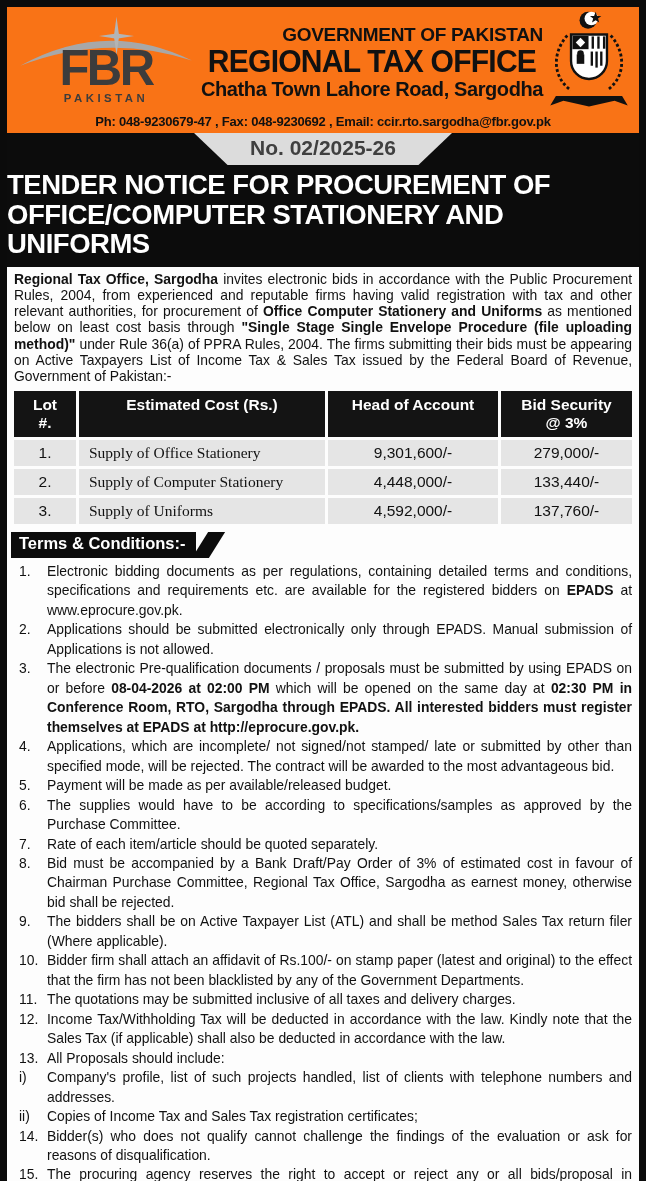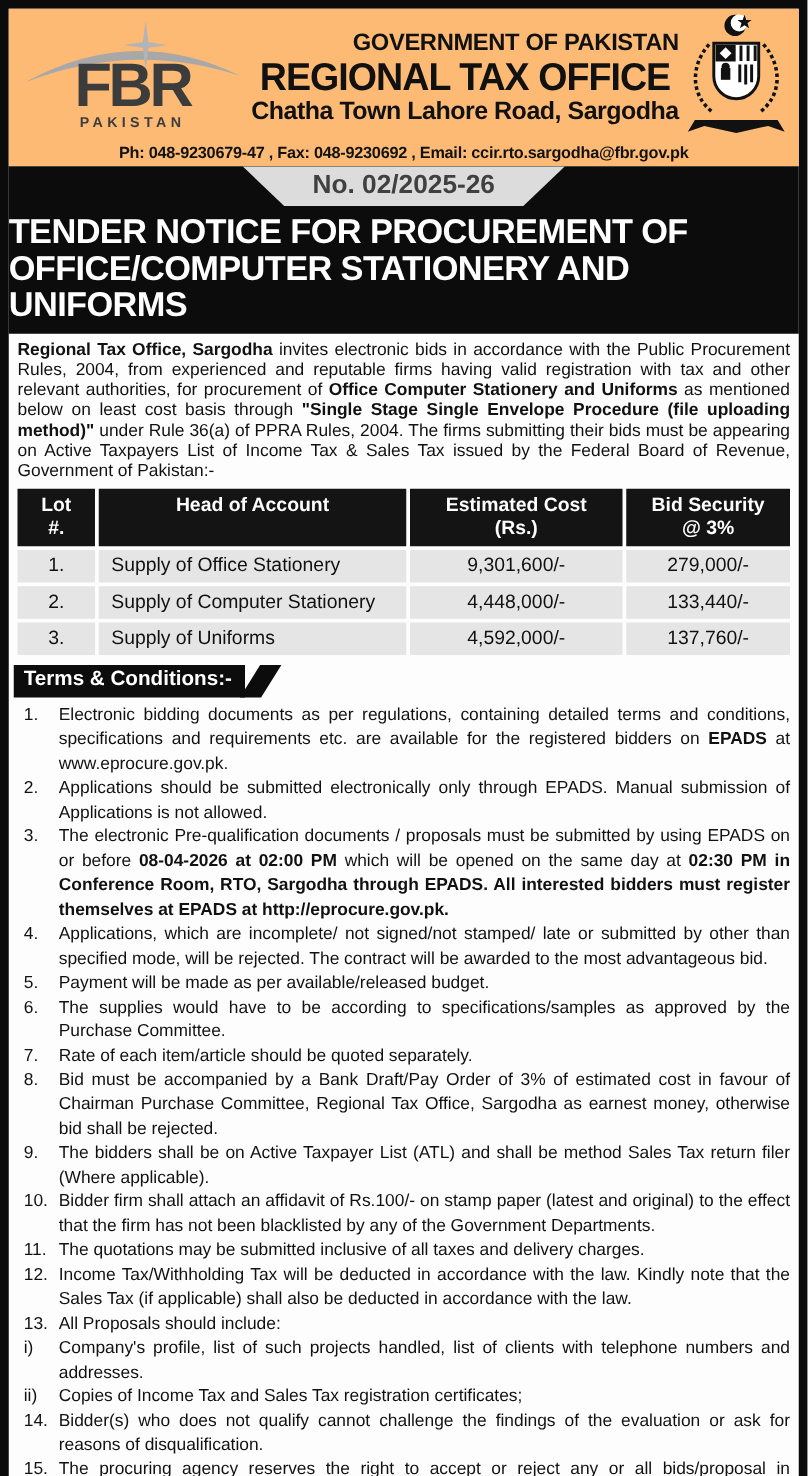--- a/index.html
+++ b/index.html
@@ -3,21 +3,21 @@
 <meta charset="utf-8">
 <style>
   html,body { margin:0; padding:0; background:#777; }
   body { width:646px; font-family:"Liberation Sans", sans-serif; }
   .page {
     box-sizing:border-box; width:646px; min-height:1181px;
     border:7px solid #0b0b0b; background:#fdfdfd; color:#111;
     display:flex; flex-direction:column;
   }
   
-  .header { background:#fdba74; padding:2px 4px 0 4px; }
+  .header { background:#f97316; padding:2px 4px 0 4px; }
   .header-top { display:flex; align-items:center; }
   .fbr-logo { width:190px; height:92px; flex:0 0 auto; }
   .header-center { flex:1 1 auto; text-align:center; padding-top:2px; }
   .govt { font-size:19px; font-weight:bold; letter-spacing:-0.3px;text-align:right; }
   .office { font-size:31px; font-weight:bold; letter-spacing:-0.8px; line-height:1.05; transform:scaleX(0.97); }
   .addr { font-size:20px; font-weight:bold; letter-spacing:-0.4px; line-height:1.1;text-align:right; }
   .emblem { width:92px; height:104px; flex:0 0 auto; }
   .contact { text-align:center; font-size:13px; font-weight:bold; letter-spacing:-0.2px; padding:1px 0 4px 0; }
   
   .band { background:#0c0c0c; color:#fff; padding-bottom:8px; }
@@ -30,21 +30,21 @@
   
   .intro { padding:4px 7px 2px; font-size:13.9px; line-height:1.16; text-align:justify; }
   
   .tender-table {
     margin:5px 7px 2px; display:grid;
     grid-template-columns:62px 246px 170px 1fr; gap:3px;
     font-size:15.5px;
   }
   .th { background:#141414; color:#fff; font-weight:bold; text-align:center; padding:5px 14px; }
   .td { background:#e5e5e5; text-align:center; padding:4px 2px; }
-  .td.left { text-align:left; padding-left:10px; }
+  .td.left { text-align:left; padding-left:10px;font-family:Liberation Serif, serif; }
   
   .tc-row { display:flex; margin:6px 0 3px 4px; height:26px; }
   .tc-label { background:#0c0c0c; color:#fff; font-weight:bold; font-size:16.5px; padding:2px 10px 0 8px; }
   .tc-tail { width:17px; background:#0c0c0c; transform:skewX(-32deg); margin-left:4px; }
   .terms { padding:1px 7px 8px 4px; font-size:13.9px; line-height:1.4; }
   .term { display:grid; grid-template-columns:36px 1fr; }
   .term .num { padding-left:8px; }
   .term .txt { text-align:justify; }
   svg text { font-family:"Liberation Sans", sans-serif; }
 </style>
@@ -97,22 +97,22 @@
     <div class="title">
       <div>TENDER NOTICE FOR PROCUREMENT OF</div>
       <div>OFFICE/COMPUTER STATIONERY AND UNIFORMS</div>
     </div>
   </div>
 
   <div class="intro"><b>Regional Tax Office, Sargodha</b><span> invites electronic bids in accordance with the Public Procurement Rules, 2004, from experienced and reputable firms having valid registration with tax and other relevant authorities, for procurement of </span><b>Office Computer Stationery and Uniforms</b><span> as mentioned below on least cost basis through </span><b>"Single Stage Single Envelope Procedure (file uploading method)"</b><span> under Rule 36(a) of PPRA Rules, 2004. The firms submitting their bids must be appearing on Active Taxpayers List of Income Tax &amp; Sales Tax issued by the Federal Board of Revenue, Government of Pakistan:-</span></div>
 
   <div class="tender-table">
       <div class="th">Lot #.</div>
+      <div class="th">Estimated Cost (Rs.)</div>
       <div class="th">Head of Account</div>
-      <div class="th">Estimated Cost (Rs.)</div>
       <div class="th">Bid Security @ 3%</div>
       <div class="td">1.</div>
       <div class="td left">Supply of Office Stationery</div>
       <div class="td">9,301,600/-</div>
       <div class="td">279,000/-</div>
       <div class="td">2.</div>
       <div class="td left">Supply of Computer Stationery</div>
       <div class="td">4,448,000/-</div>
       <div class="td">133,440/-</div>
       <div class="td">3.</div>

